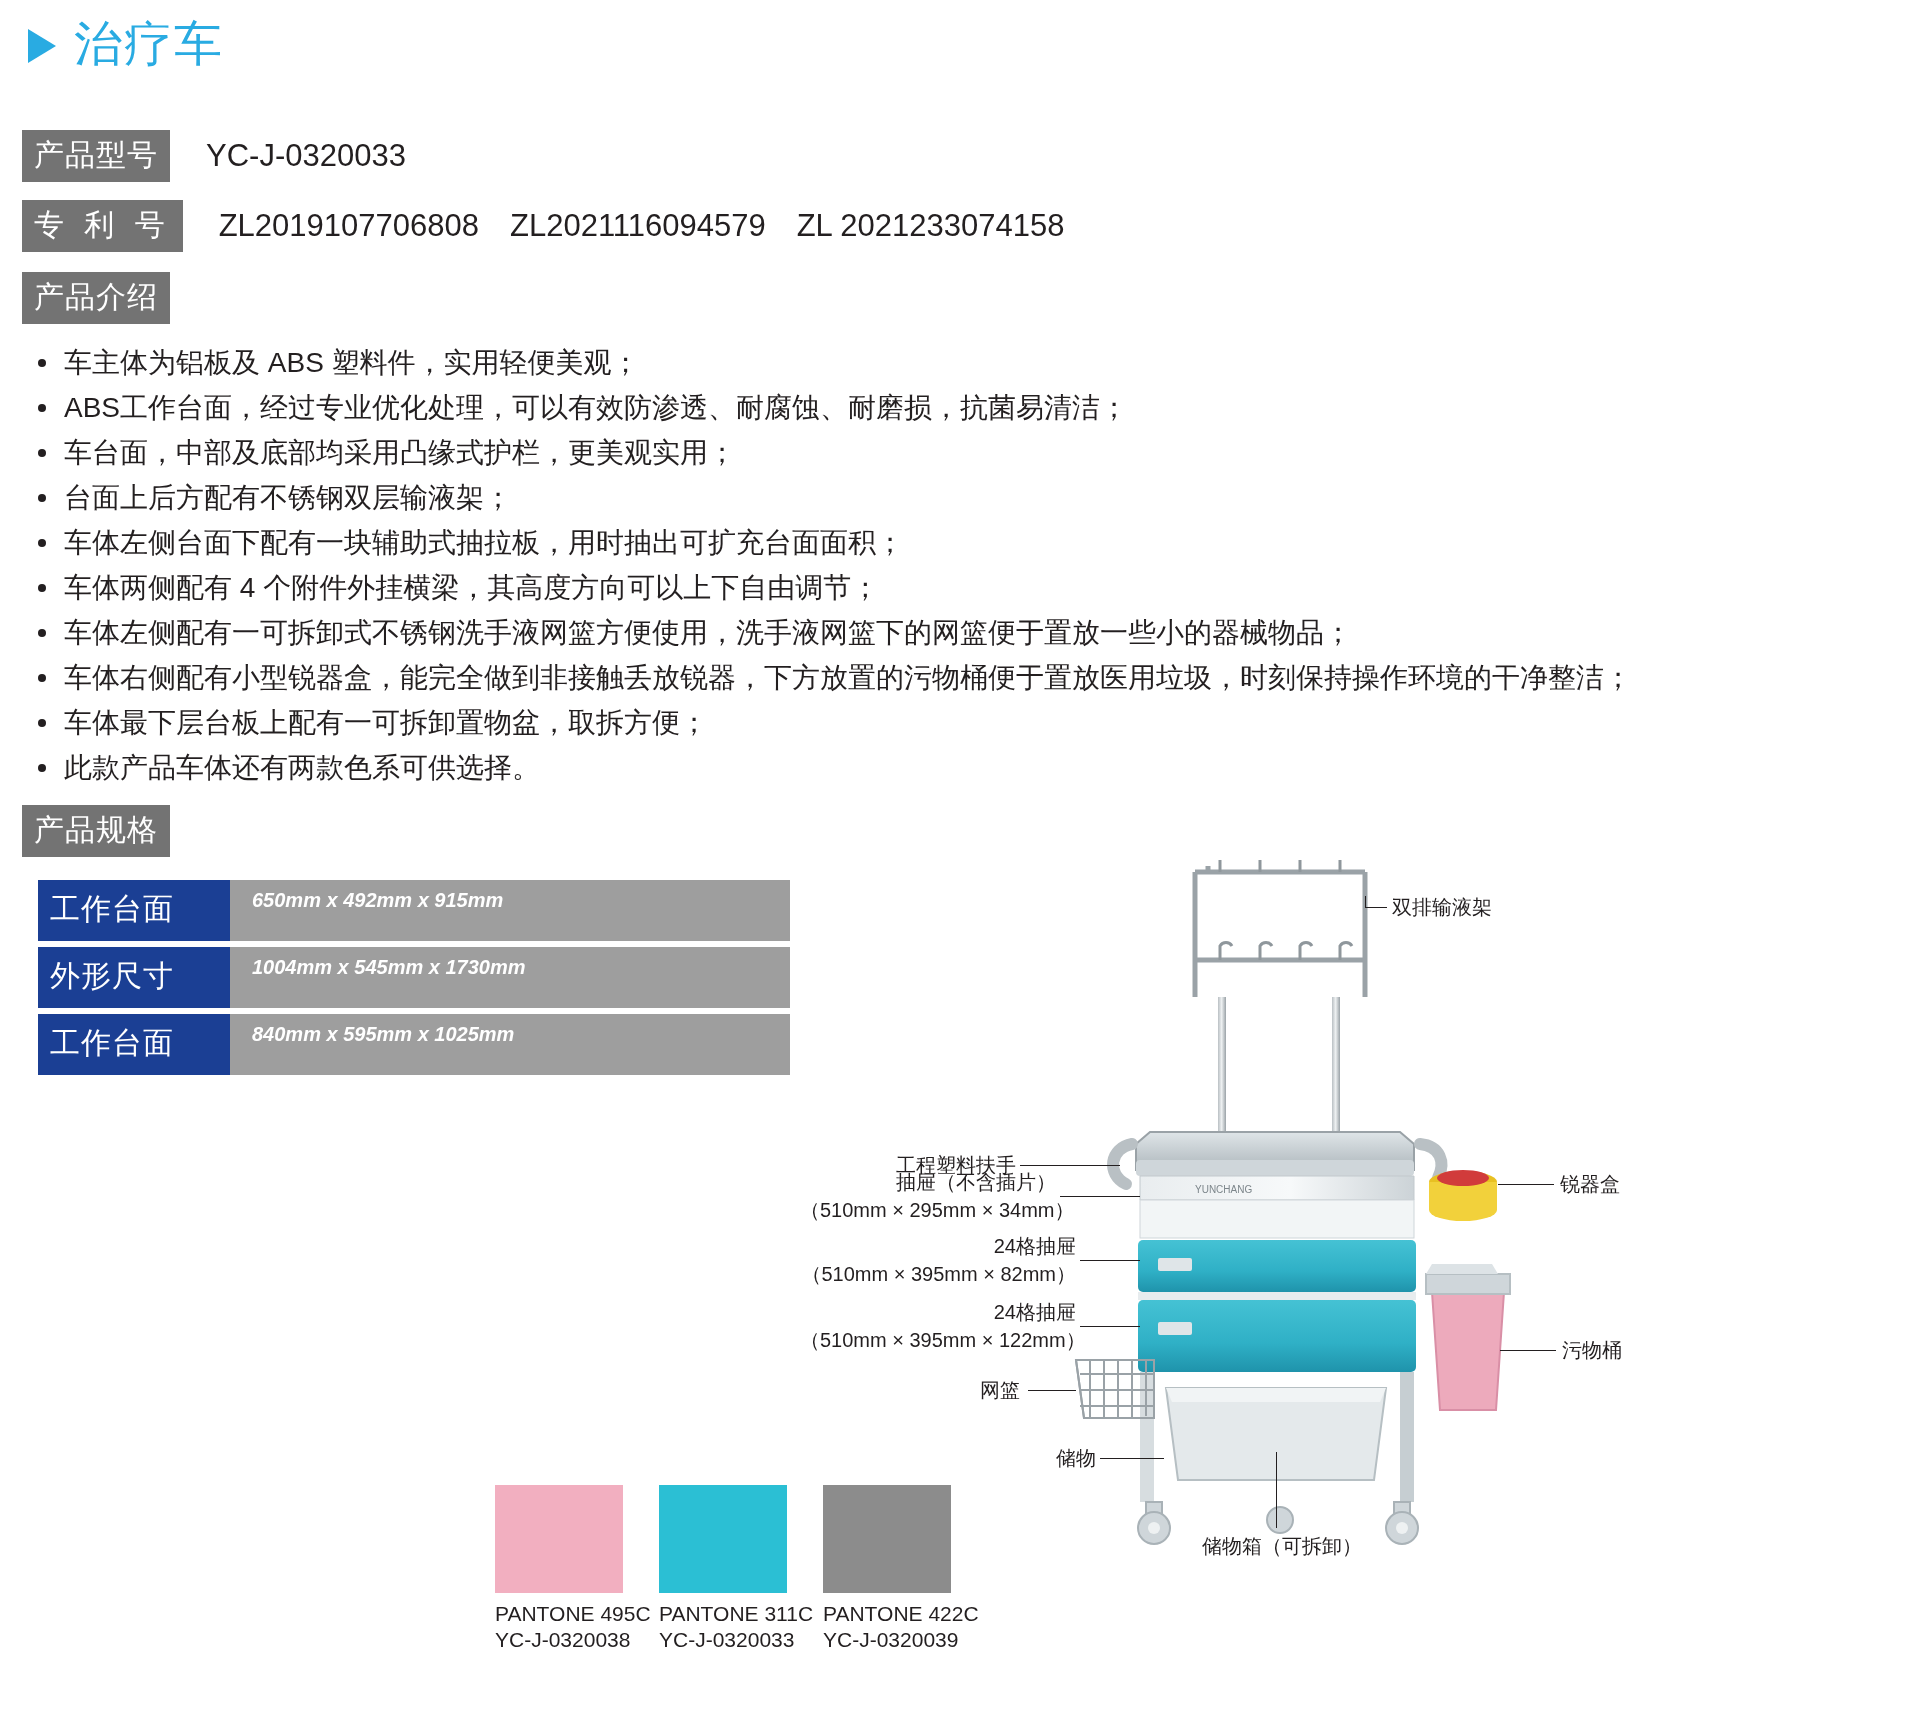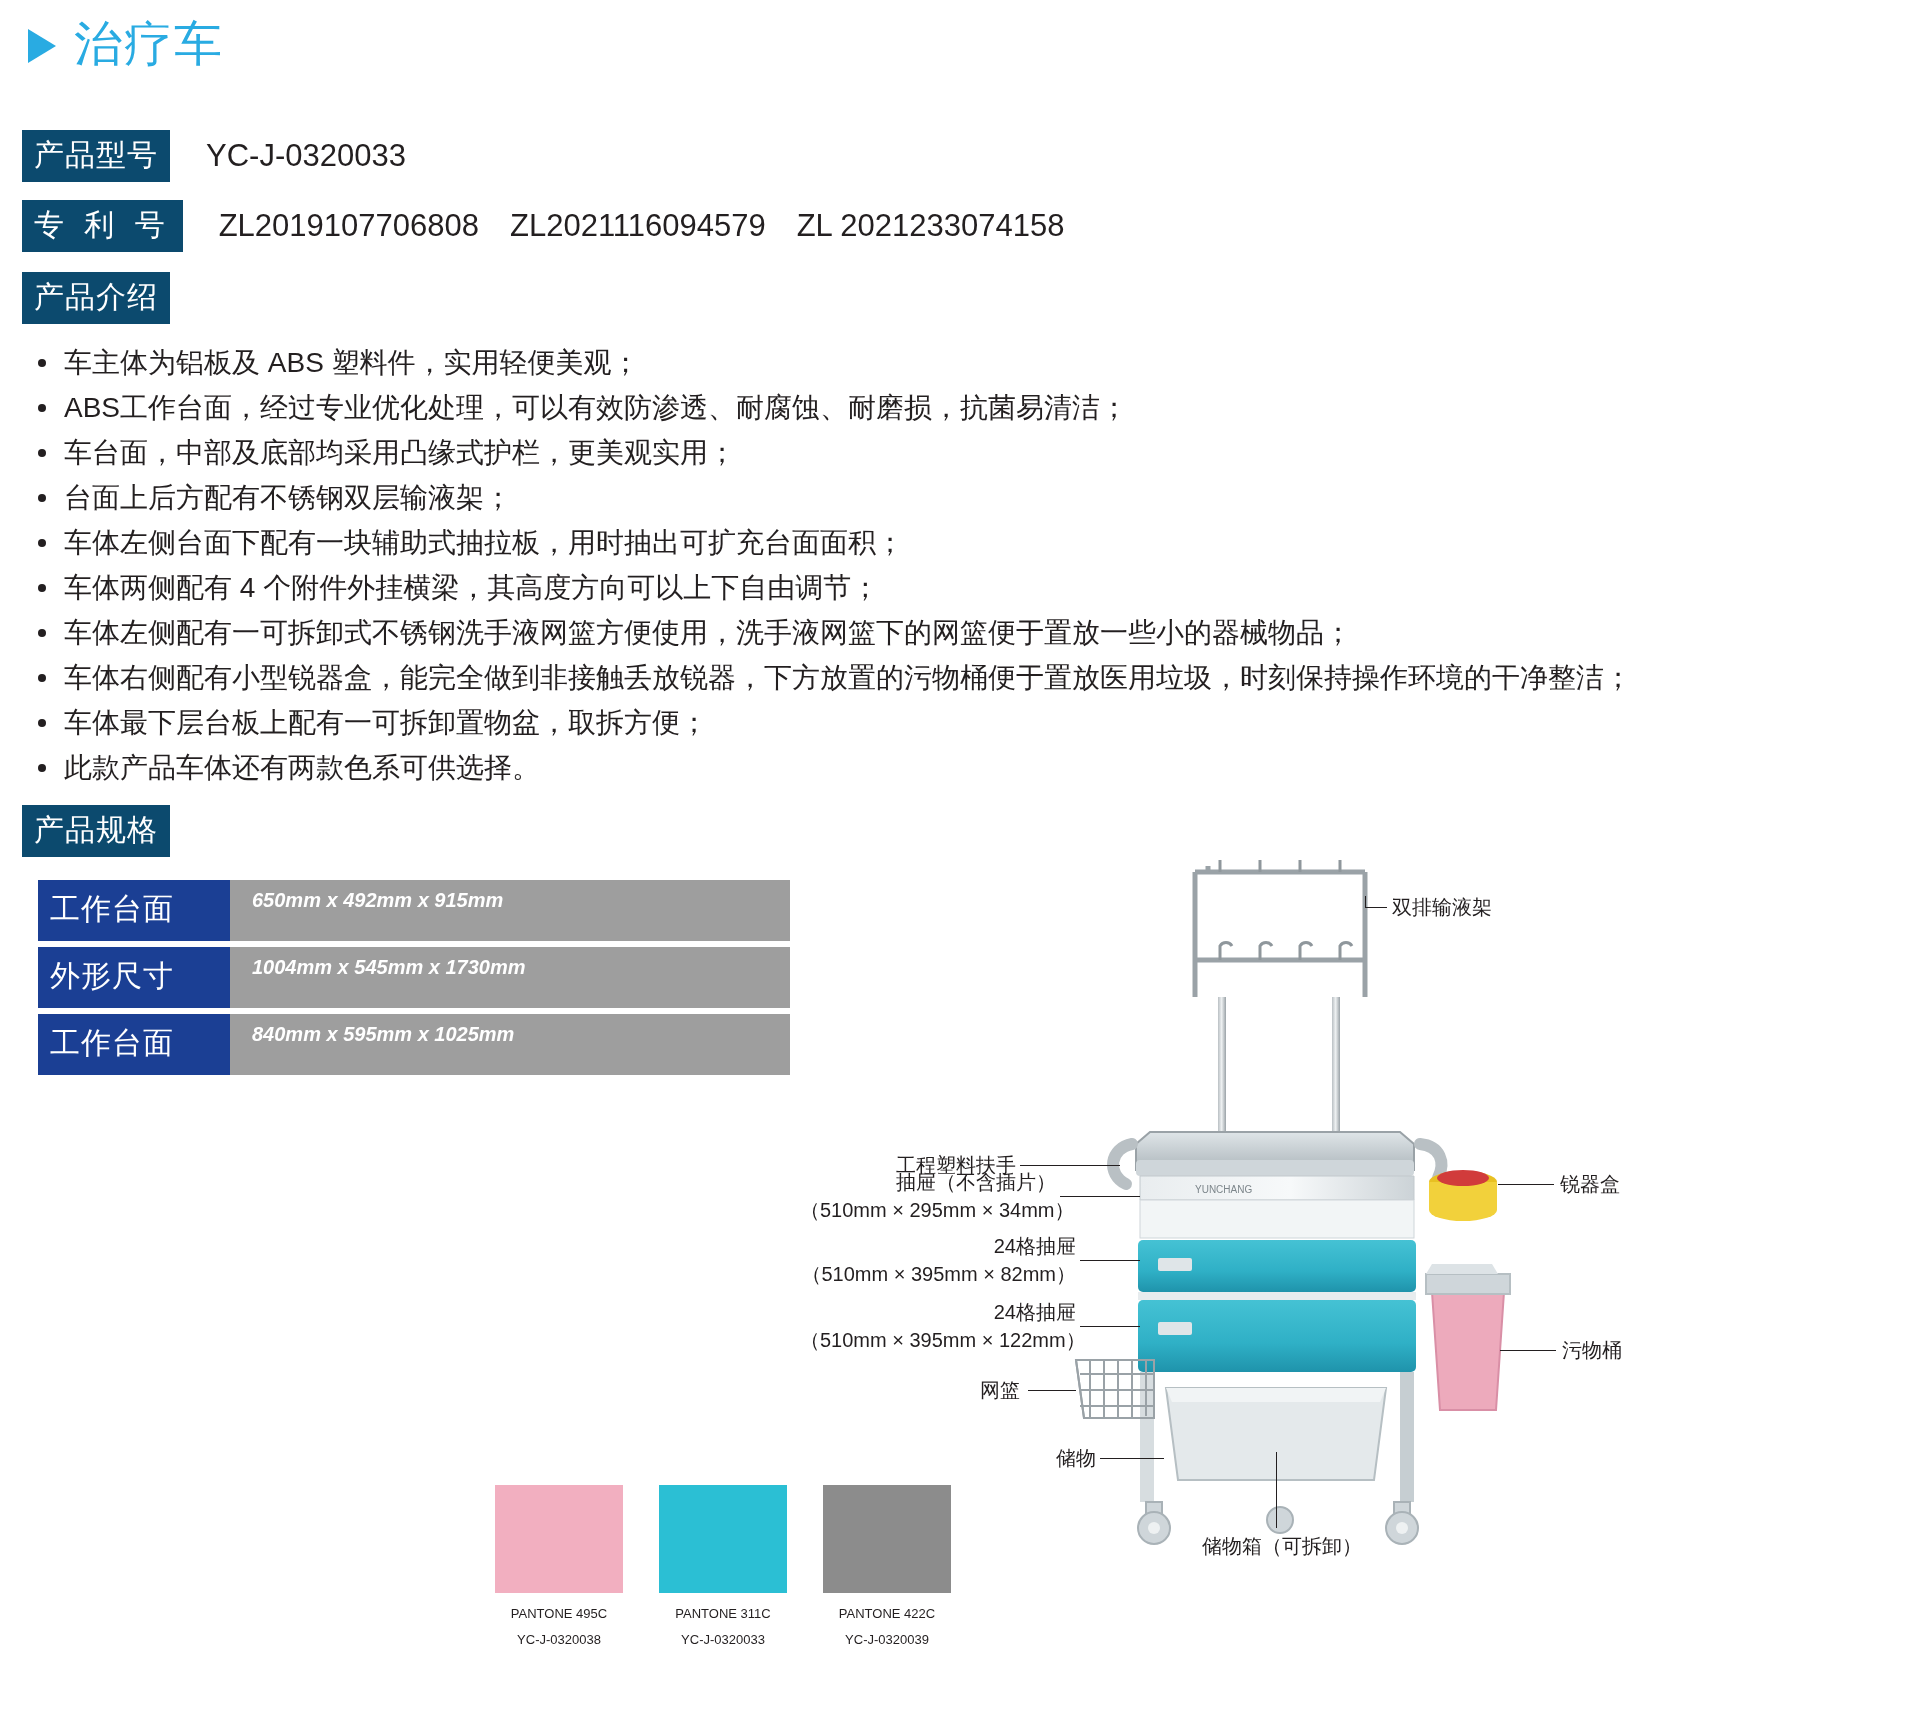--- a/index.html
+++ b/index.html
@@ -36,21 +36,21 @@
   .page-title {
     font-size: 48px;
     color: #29abe2;
     letter-spacing: 2px;
     font-weight: 400;
     line-height: 1;
   }
 
   
   .chip {
-    background: #0c4a6e;
+    background: #737373;
     color: #ffffff;
     font-size: 30px;
     line-height: 1;
     padding: 10px 12px 12px 12px;
     display: inline-block;
     letter-spacing: 1px;
     white-space: nowrap;
   }
   .chip.wide { letter-spacing: 6px; }
 
@@ -140,21 +140,21 @@
     top: 1485px;
     display: flex;
     gap: 36px;
   }
   .swatch-item { width: 128px; text-align: center; }
   .swatch-box {
     width: 128px;
     height: 108px;
   }
   .swatch-cap {
-    font-size: 13px;
+    font-size: 21px;
     line-height: 26px;
     margin-top: 8px;
     color: #231f20;
     white-space: nowrap;
   }
 
   
   .photo-area {
     position: absolute;
     left: 980px;

